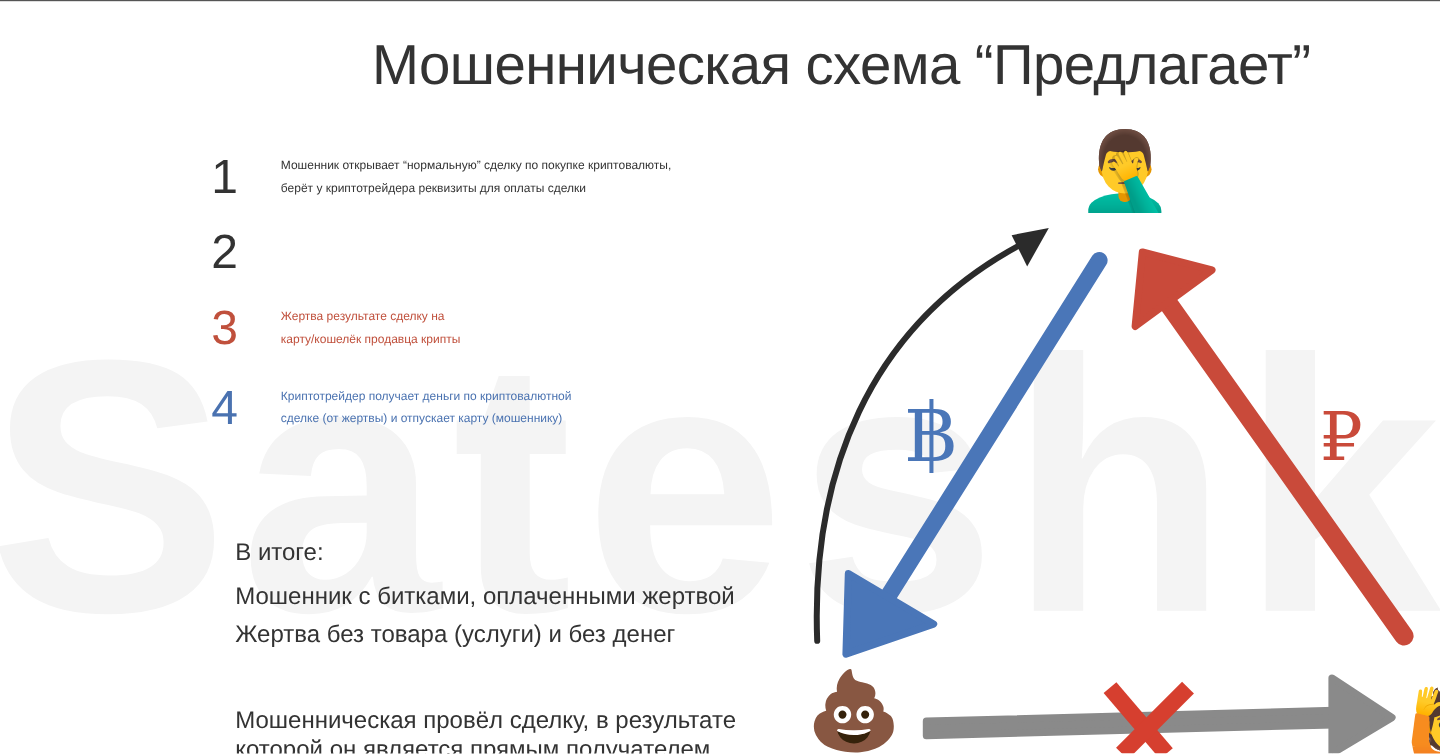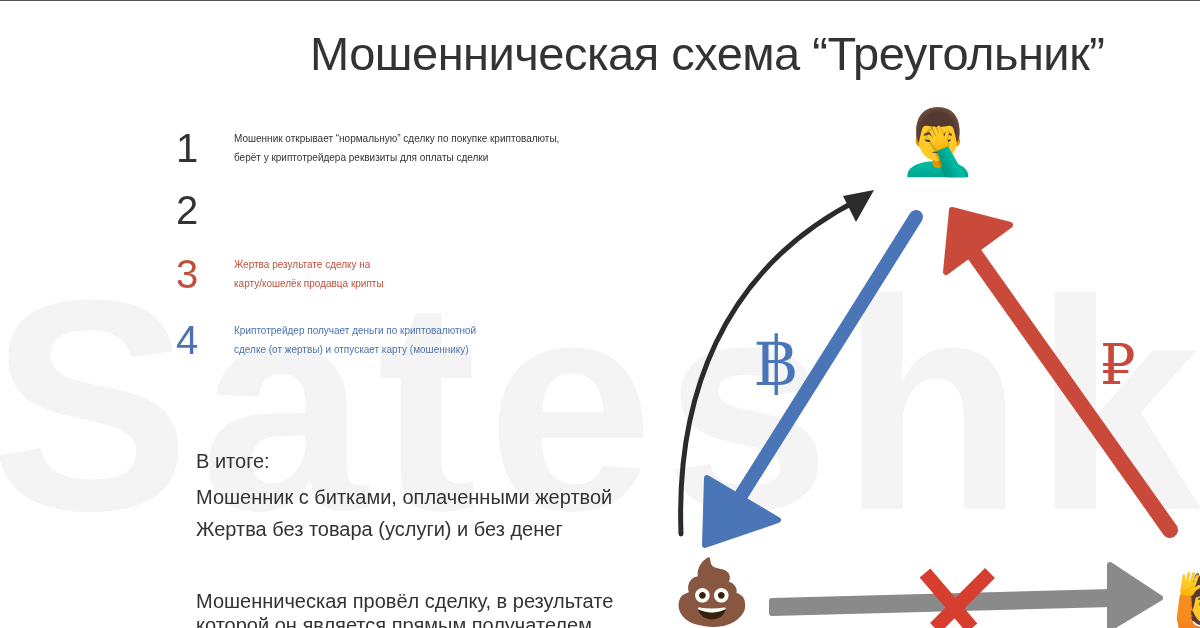--- a/index.html
+++ b/index.html
@@ -29,21 +29,21 @@
   .diagram { position: absolute; left: 0; top: 0; width: 1200px; height: 628px; }
   .emoji { position: absolute; font-size: 64px; line-height: 1; }
   .glyph { position: absolute; font-family: "DejaVu Serif", serif; }
 </style>
 </head>
 <body>
 
 <div class="top-border"></div>
 <div class="watermark">Sateshkin</div>
 
-<div class="title">Мошенническая схема “Треугольник”</div>
+<div class="title">Мошенническая схема “Предлагает”</div>
 
 <div class="step c-dark" style="left:176px; top:128px;">
   <span class="step-num">1</span>
   <span class="step-text">Мошенник открывает “нормальную” сделку по покупке криптовалюты,
 берёт у криптотрейдера реквизиты для оплаты сделки</span>
 </div>
 <div class="step c-dark" style="left:176px; top:190px;">
   <span class="step-num">2</span>
 </div>
 <div class="step c-red" style="left:176px; top:254px;">

